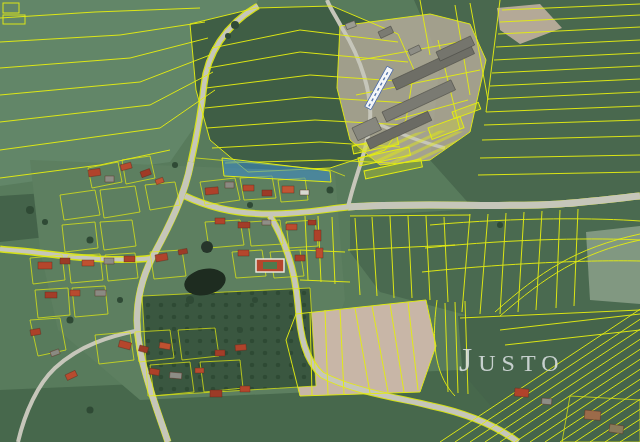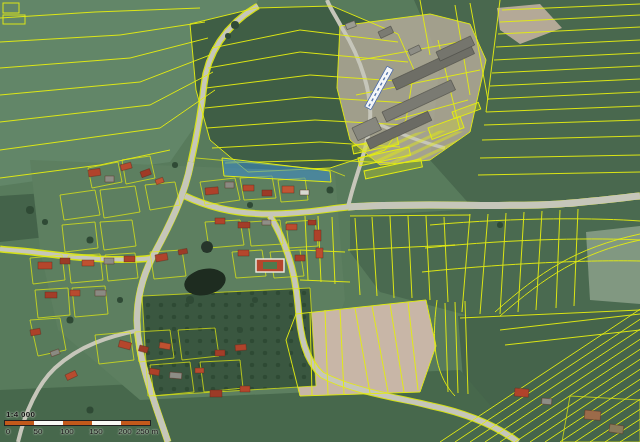--- a/index.html
+++ b/index.html
@@ -359,33 +359,16 @@
     <circle cx="235" cy="25" r="4"></circle>
         <circle cx="228" cy="36" r="3"></circle>
     <circle cx="500" cy="225" r="3"></circle>
         <circle cx="90" cy="410" r="3.5"></circle>
     <circle cx="240" cy="330" r="3"></circle>
   </g>
 
   <polygon class="parcelBlue" points="222,158 330,171 331,182 224,176"></polygon>
 </svg>
 
-  <div class="scalebar">
-    <div class="ratio">1:4 000</div>
-    <div class="bar">
-      <div class="seg a"></div>
-      <div class="seg b"></div>
-      <div class="seg a"></div>
-      <div class="seg b"></div>
-      <div class="seg a"></div>
-    </div>
-    <div class="ticks">
-      <span class="t0">0</span>
-      <span class="t1">50</span>
-      <span class="t2">100</span>
-      <span class="t3">150</span>
-      <span class="t4">200</span>
-      <span class="t5">250 m</span>
-    </div>
-  </div>
-
+
+  <div class="watermark">Justo</div>
 
 </div>
 
 </body></html>

